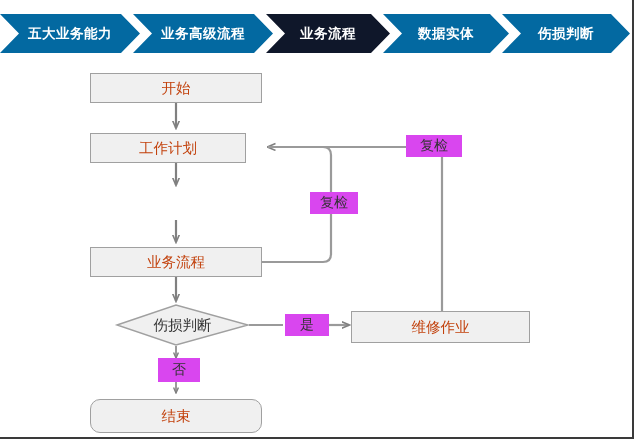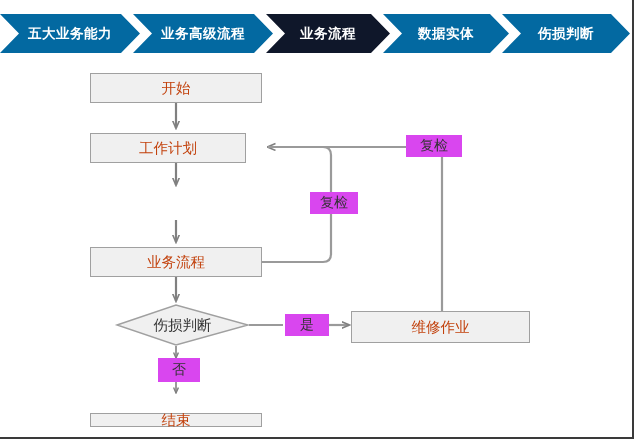--- a/index.html
+++ b/index.html
@@ -132,21 +132,21 @@
     <div class="fnode" style="left:90px;top:191px;width:172px;height:30px;">
       <span>业务流程</span>
     </div>
 
     <div class="diamond-text" style="left:117px;top:258px;width:131px;height:22px;">伤损判断</div>
 
     <div class="fnode" style="left:351px;top:255px;width:179px;height:32px;">
       <span>维修作业</span>
     </div>
 
-    <div class="fnode" style="left:90px;top:357px;width:172px;height:14px;">
+    <div class="fnode" style="left:90px;top:343px;width:172px;height:34px;border-radius:10px;">
       <span>结束</span>
     </div>
 
     <div class="flabel" style="left:310px;top:136px;width:42px;height:22px;">复检</div>
 
     <div class="flabel" style="left:406px;top:79px;width:50px;height:22px;">复检</div>
 
     <div class="flabel" style="left:285px;top:258px;width:38px;height:22px;">是</div>
 
     <div class="flabel" style="left:158px;top:302px;width:36px;height:24px;">否</div>

